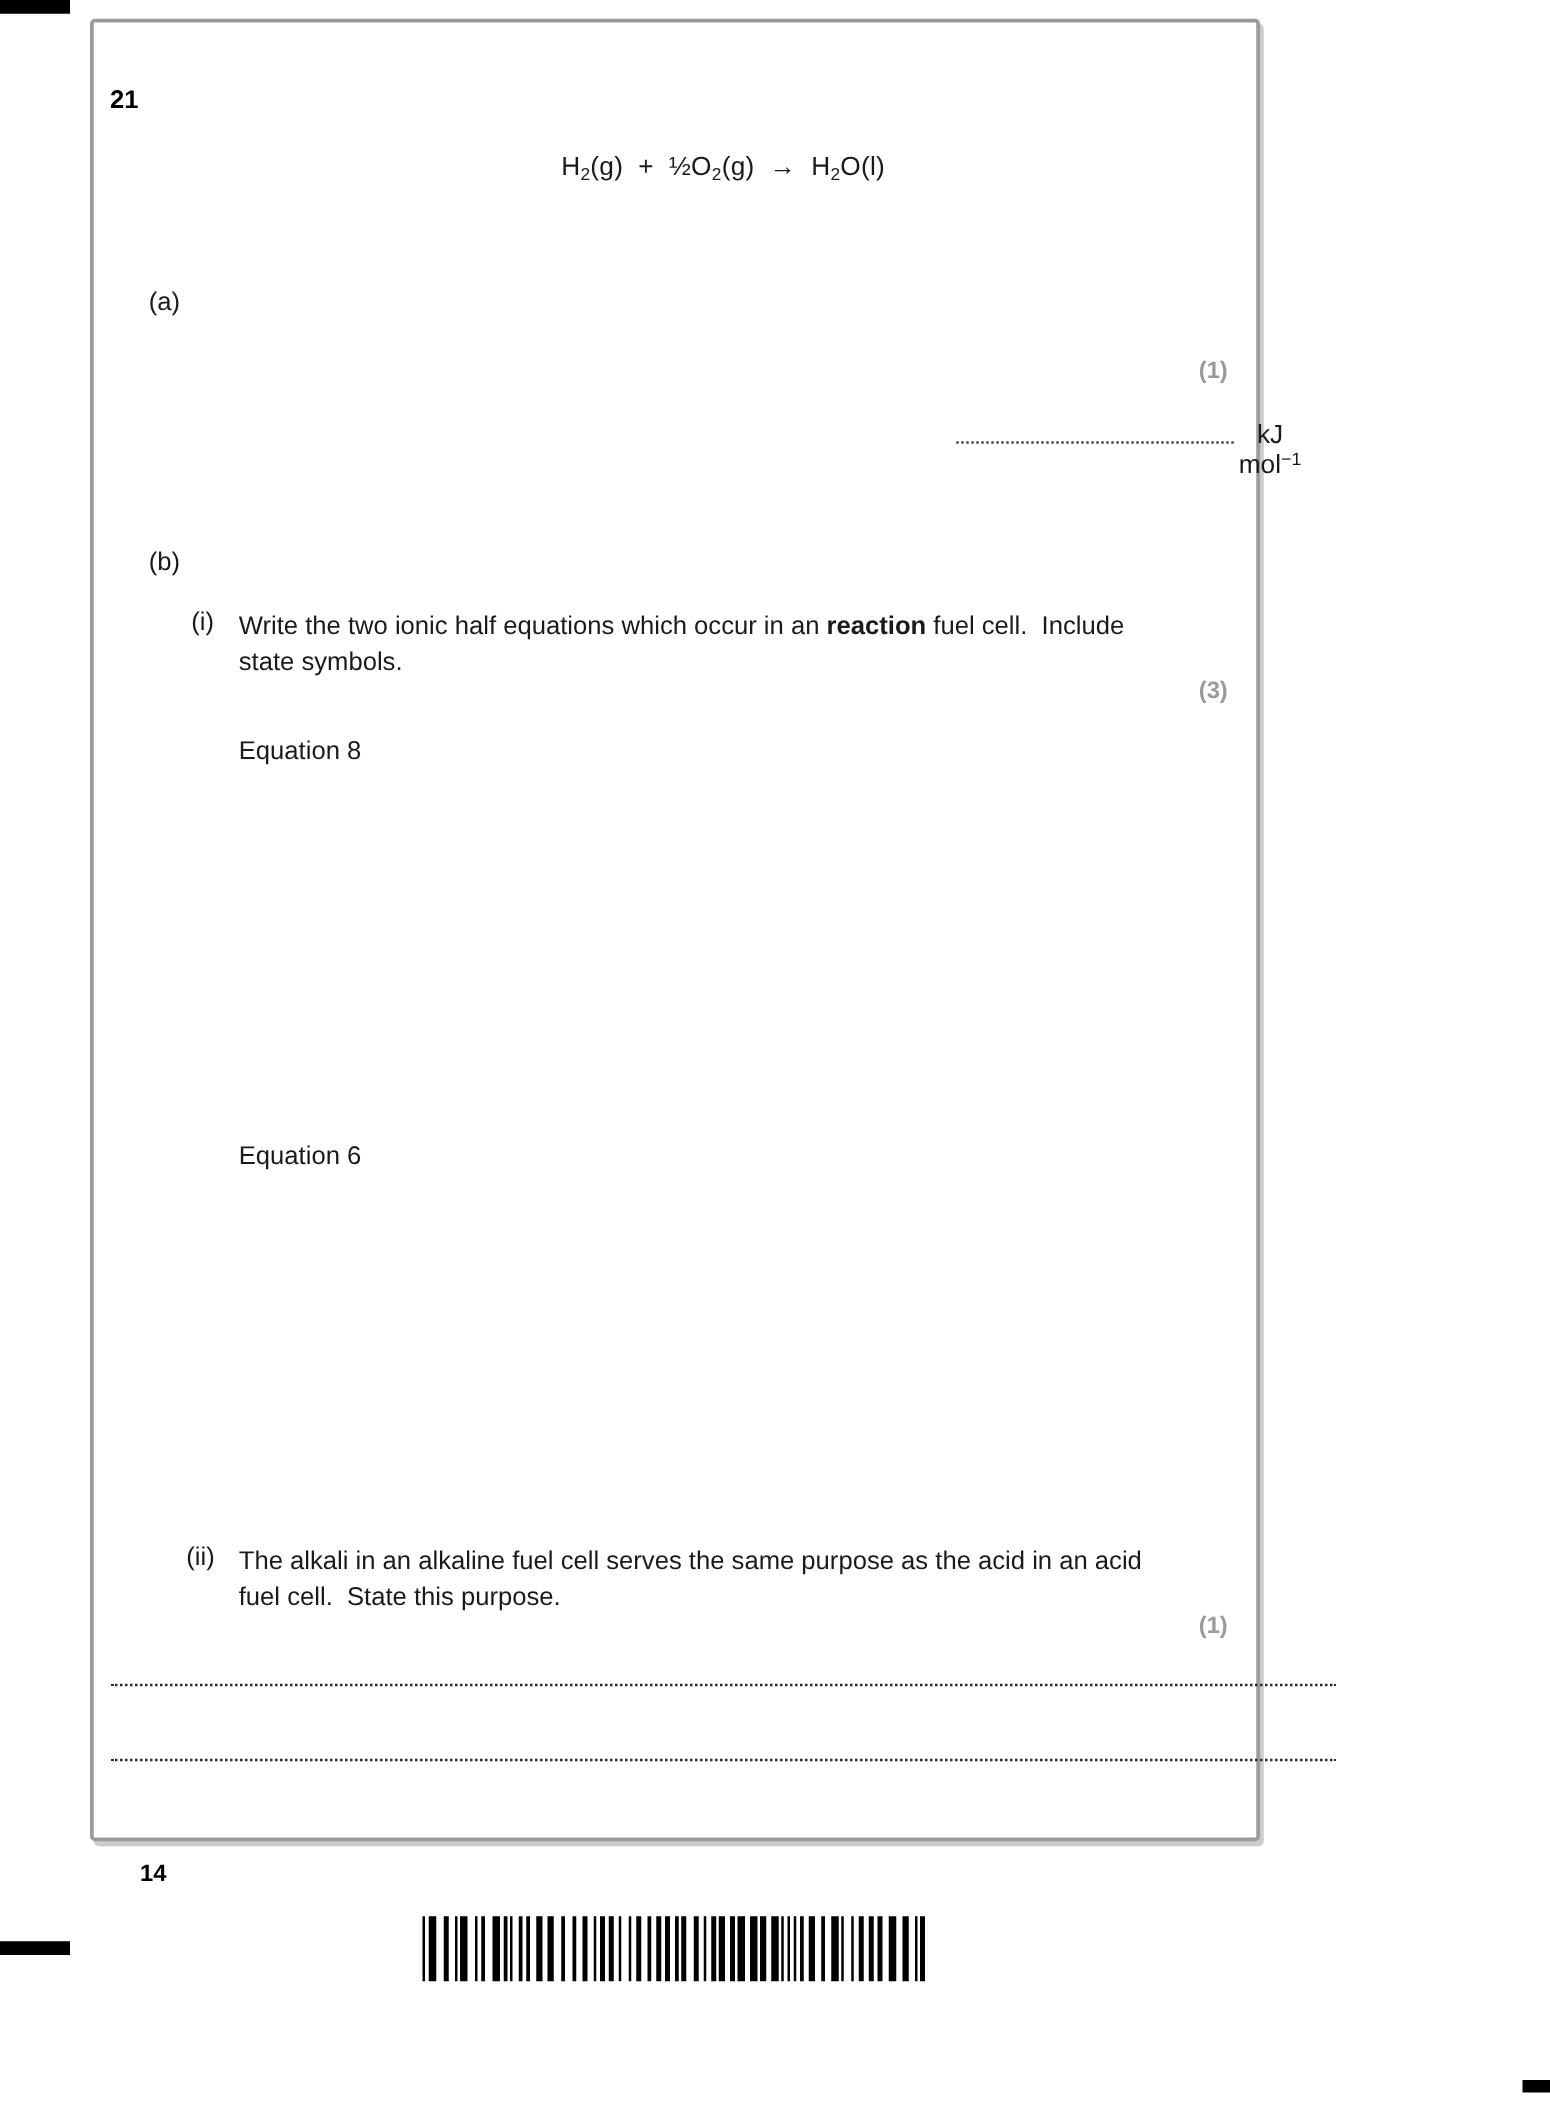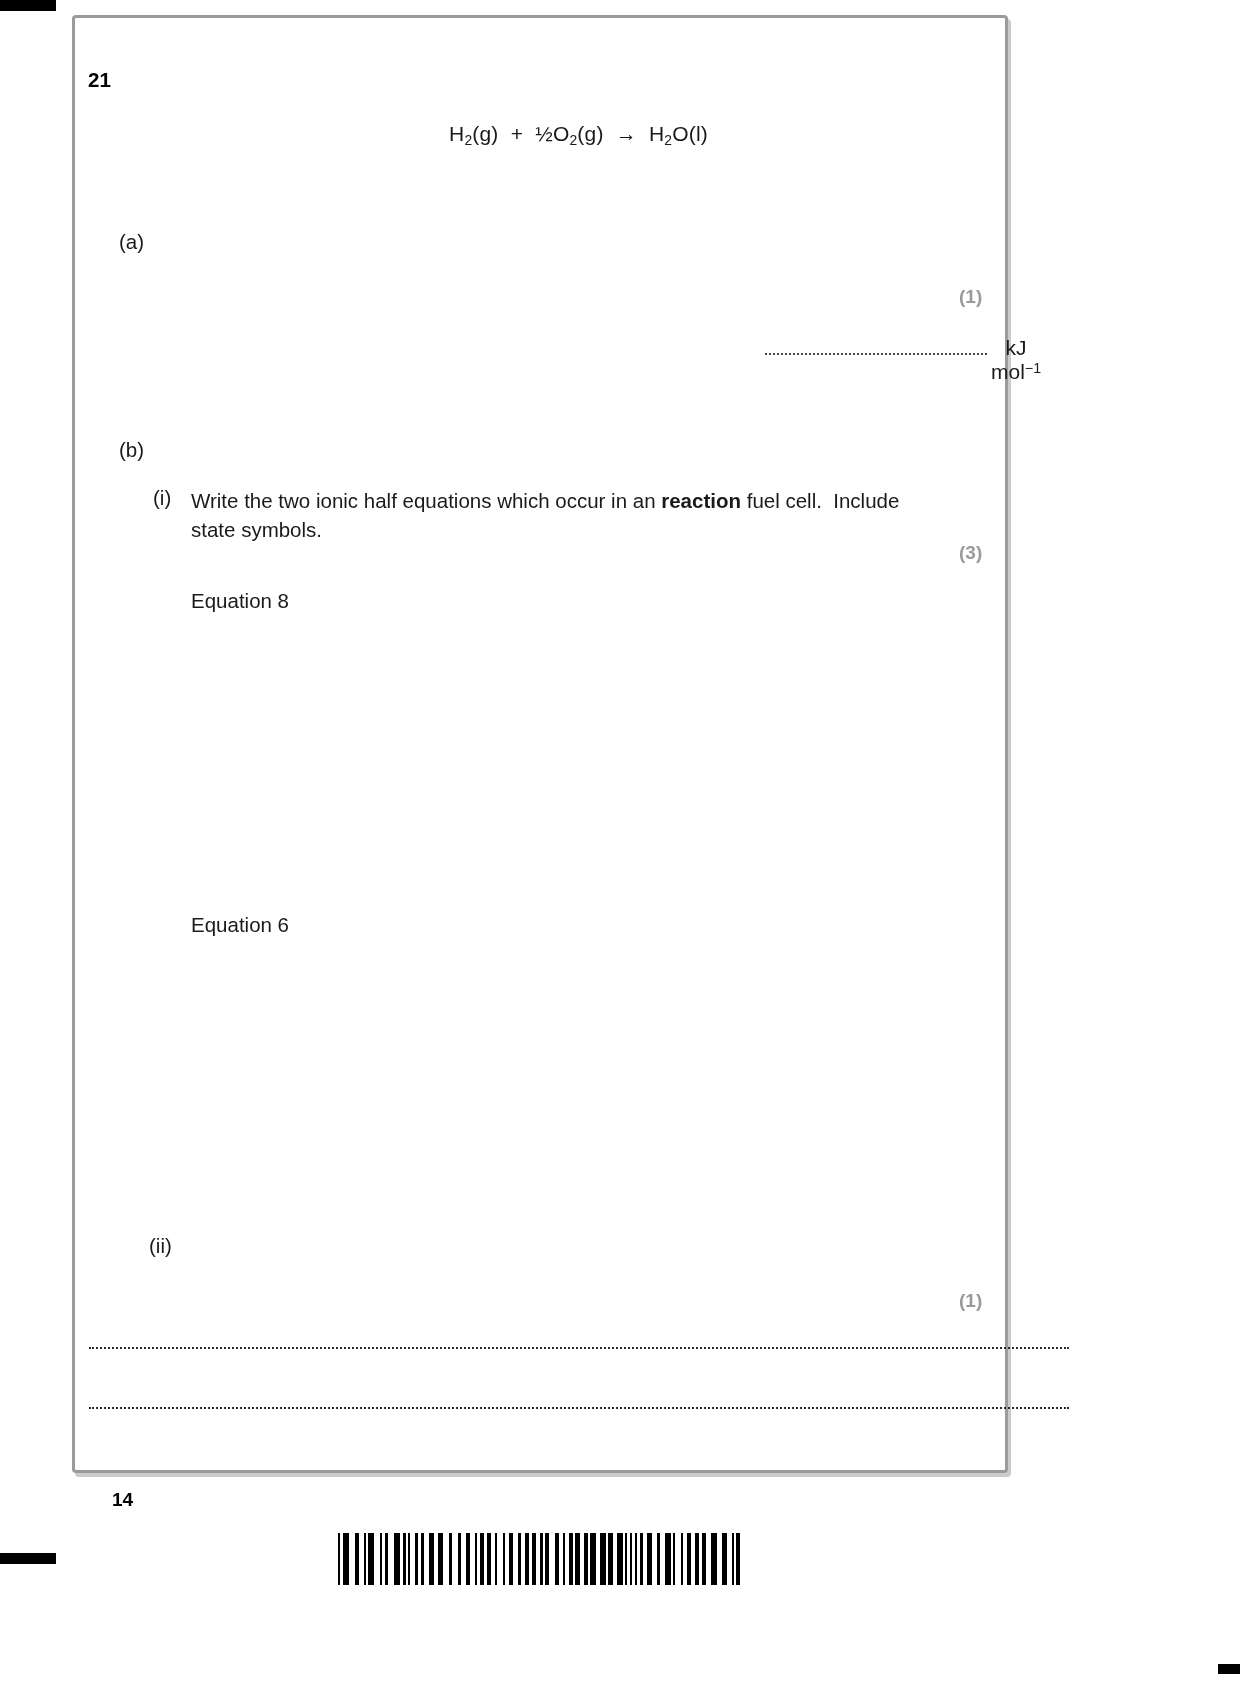--- a/index.html
+++ b/index.html
@@ -189,20 +189,22 @@
 state symbols.</span></div>
     <div class="marks" style="left:884px; top:524px;">(3)</div>
 
     <div class="txt" style="left:116px; top:568px;">Equation 8</div>
     <div style="position:absolute; left:116px; top:600px; width:820px; height:270px;"></div>
 
     <div class="txt" style="left:116px; top:892px;">Equation 6</div>
     <div style="position:absolute; left:116px; top:924px; width:820px; height:280px;"></div>
 
     <div class="label-paren" style="left:74px; top:1216px;">(ii)</div>
+    <div class="txt" style="left:116px; top:1216px; width:840px;">The alkali in an alkaline fuel cell serves the same purpose as the acid in an acid
+fuel cell.  State this purpose.</div>
     <div class="marks" style="left:884px; top:1272px;">(1)</div>
 
     <div class="dotrule" style="left:14px; top:1326px; width:980px;"></div>
     <div class="dotrule" style="left:14px; top:1386px; width:980px;"></div>
 
   </div>
 </div>
 
 <div class="page-num">14</div>
 

